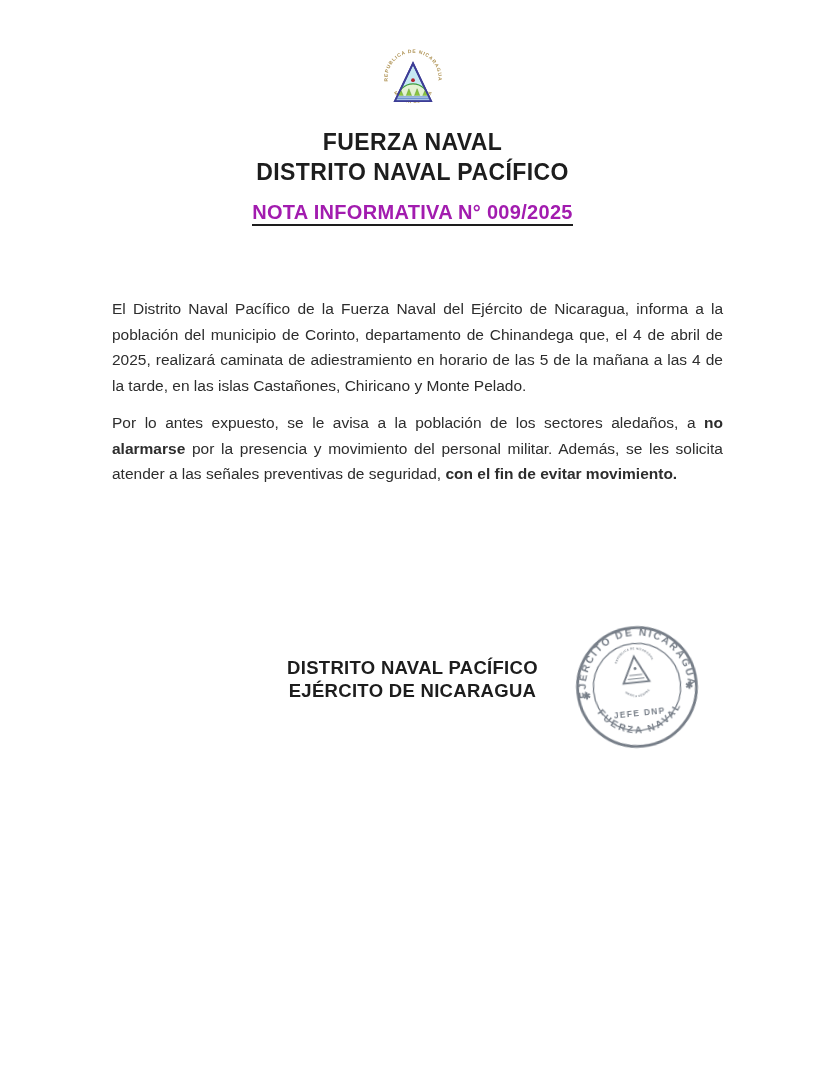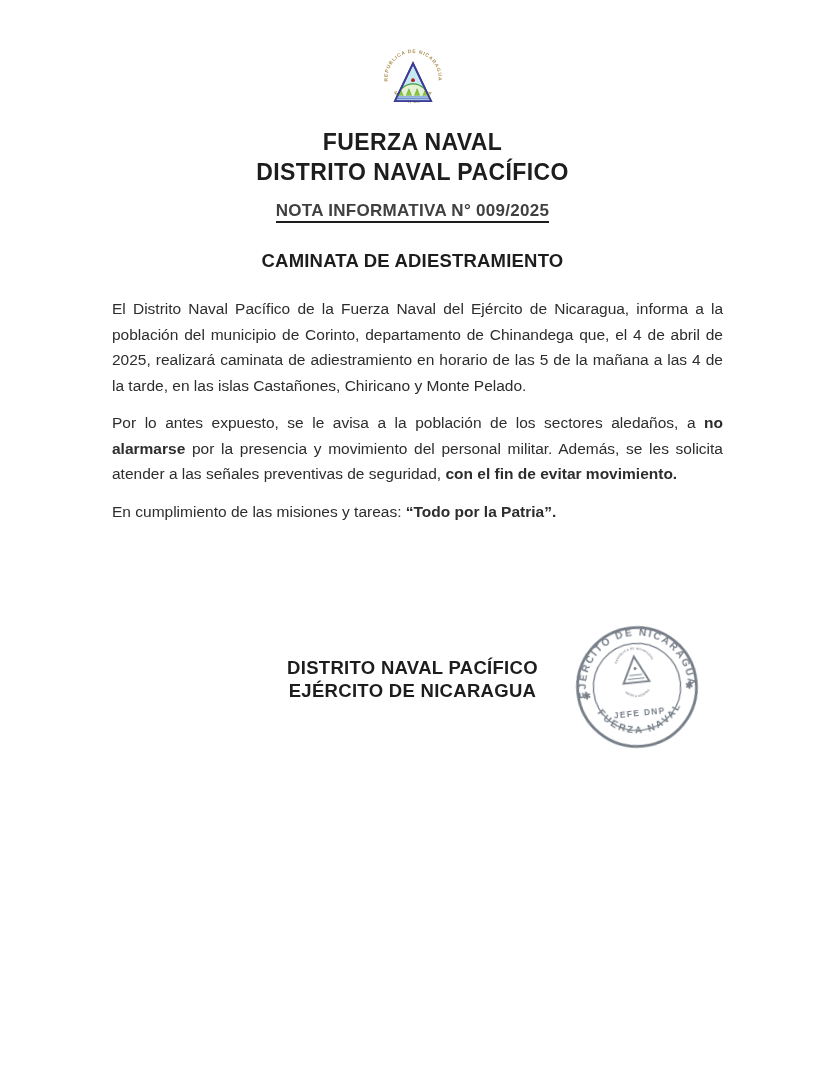--- a/index.html
+++ b/index.html
@@ -12,21 +12,21 @@
     position:absolute; top:40px; left:50%; transform:translateX(-50%);
     width:82px; height:86px;
   }
   .org-title {
     position:absolute; top:127px; left:0; width:100%;
     text-align:center; font-weight:bold; font-size:23px; line-height:30px;
     letter-spacing:.4px; color:#1d1d1d;
   }
   .note-line { position:absolute; top:201px; left:0; width:100%; text-align:center; }
   .note-line span {
-    font-size:17px; font-weight:bold; color:#404040; letter-spacing:.3px;
+    font-size:20px; font-weight:bold; color:#a21caf; letter-spacing:.3px;
     border-bottom:2.5px solid #1d1d1d; padding-bottom:1px;
   }
   .subject {
     position:absolute; top:250px; left:0; width:100%; text-align:center;
     font-size:18.5px; font-weight:bold; color:#1d1d1d; letter-spacing:.2px;
   }
   .body-text {
     position:absolute; top:296px; left:95px; width:628px;
     font-size:15.5px; line-height:25.5px; text-align:justify; color:#2d2d2d;
   }
@@ -76,26 +76,24 @@
 
   <div class="org-title">
     <div>FUERZA NAVAL</div>
     <div>DISTRITO NAVAL PACÍFICO</div>
   </div>
 
   <div class="note-line">
     <span>NOTA INFORMATIVA N° 009/2025</span>
   </div>
 
-  <div class="subject">CAMINATA DE ADIESTRAMIENTO</div>
 
   <div class="body-text">
     <p>El Distrito Naval Pacífico de la Fuerza Naval del Ejército de Nicaragua, informa a la población del municipio de Corinto, departamento de Chinandega que, el 4 de abril de 2025, realizará caminata de adiestramiento en horario de las 5 de la mañana a las 4 de la tarde, en las islas Castañones, Chiricano y Monte Pelado.</p>
     <p><span>Por lo antes expuesto, se le avisa a la población de los sectores aledaños, a </span><b class="bi">no alarmarse</b><span> por la presencia y movimiento del personal militar. Además, se les solicita atender a las señales preventivas de seguridad, </span><b class="bi">con el fin de evitar movimiento.</b></p>
-    <p class="mb-lg"><span>En cumplimiento de las misiones y tareas: </span><b class="bi">“Todo por la Patria”.</b></p>
   </div>
 
   <div class="sig-area">
     <div class="signature">
       <div>DISTRITO NAVAL PACÍFICO</div>
       <div>EJÉRCITO DE NICARAGUA</div>
     </div>
 
     <svg class="stamp" viewBox="0 0 140 140" aria-hidden="true">
       <defs>

